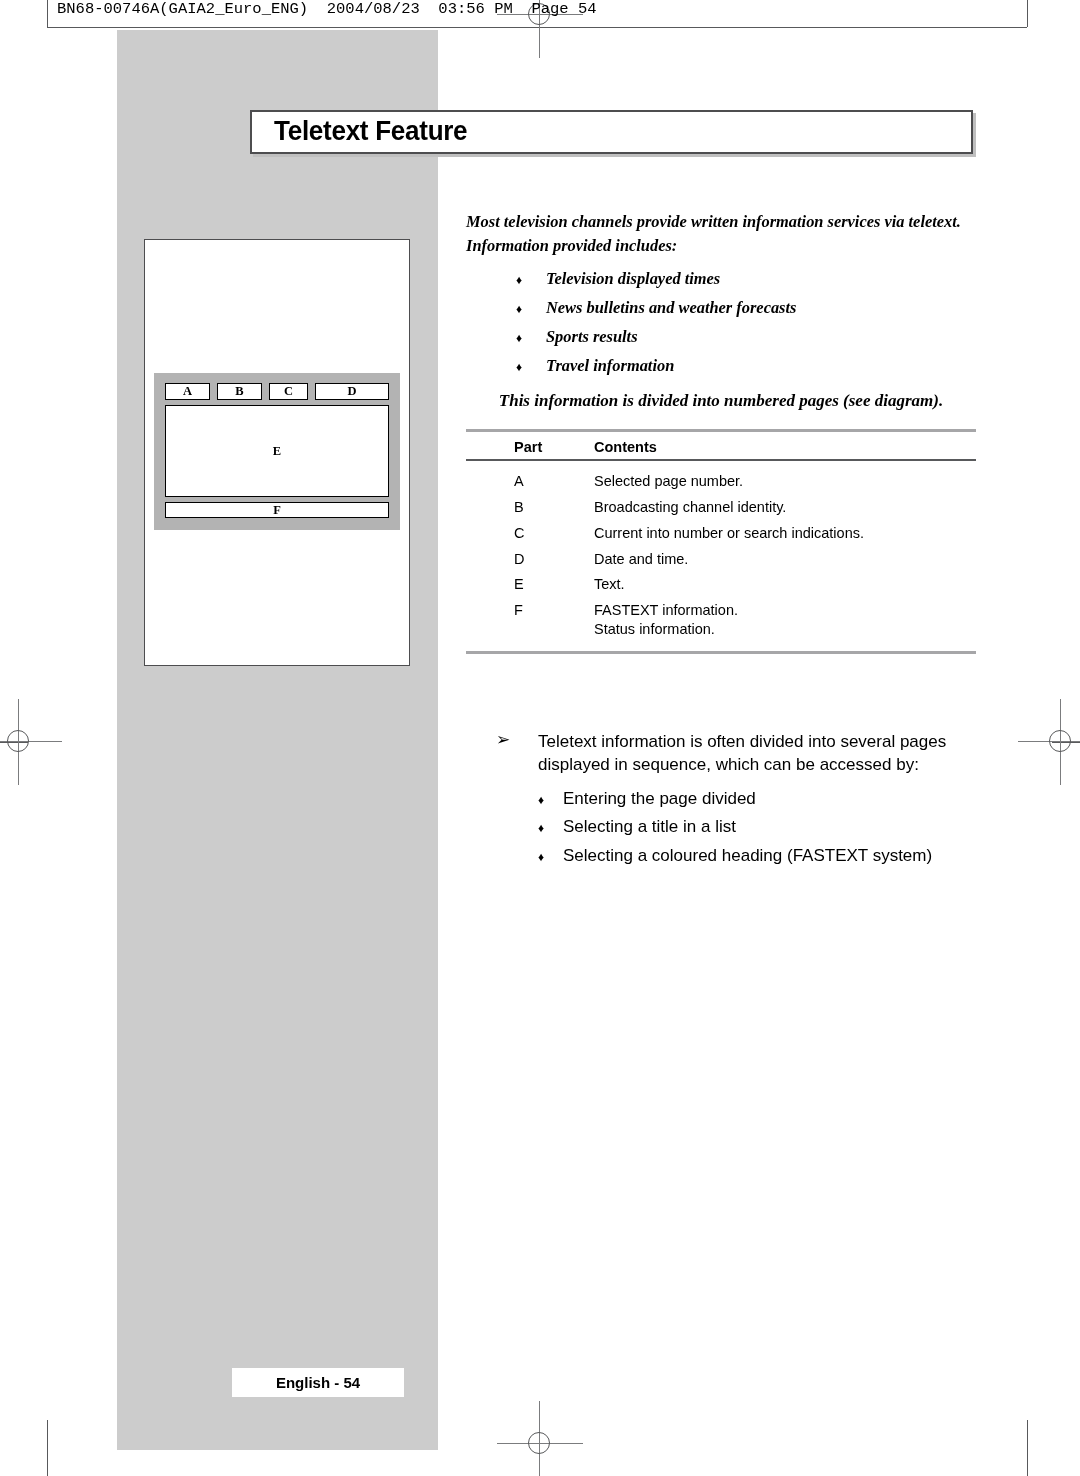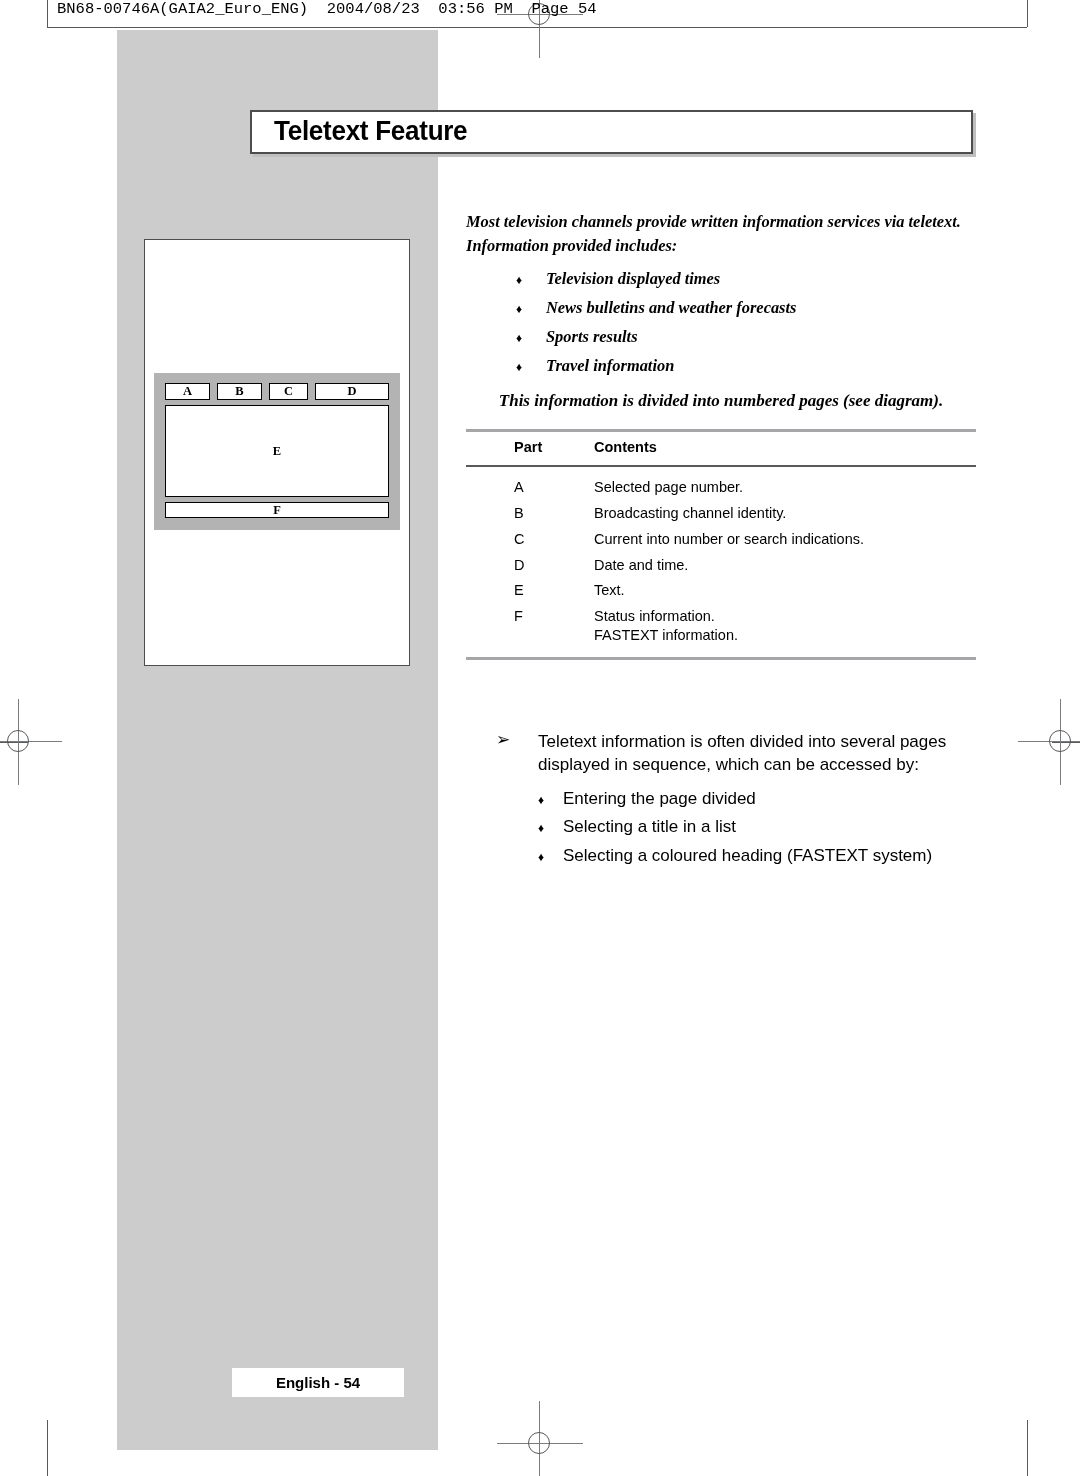--- a/index.html
+++ b/index.html
@@ -233,21 +233,21 @@
     background: #a6a6a8;
     width: 100%;
   }
   .rule-dark {
     height: 1.6px;
     background: #58595b;
     width: 100%;
   }
   .table-head {
     display: flex;
-    padding: 7px 0 10px 0;
+    padding: 7px 0 4px 0;
     font-family: "Liberation Sans", sans-serif;
     font-weight: bold;
     font-size: 14.5px;
     color: #000;
   }
   .col-part { width: 128px; flex: 0 0 128px; padding-left: 48px; box-sizing: border-box; }
   .col-contents { flex: 1 1 auto; }
   .table-body { padding-top: 8px; padding-bottom: 9px; }
   .table-row {
     display: flex;
@@ -431,22 +431,22 @@
       </div>
       <div class="table-row">
         <div class="col-part">E</div>
         <div class="col-contents cell-contents">
           <span>Text.</span>
         </div>
       </div>
       <div class="table-row">
         <div class="col-part">F</div>
         <div class="col-contents cell-contents">
+          <span>FASTEXT information.</span>
           <span>Status information.</span>
-          <span>FASTEXT information.</span>
         </div>
       </div>
     </div>
 
     <div class="rule-grey"></div>
   </div>
 </div>
 
 <div class="notes">
   <div class="note-main">

